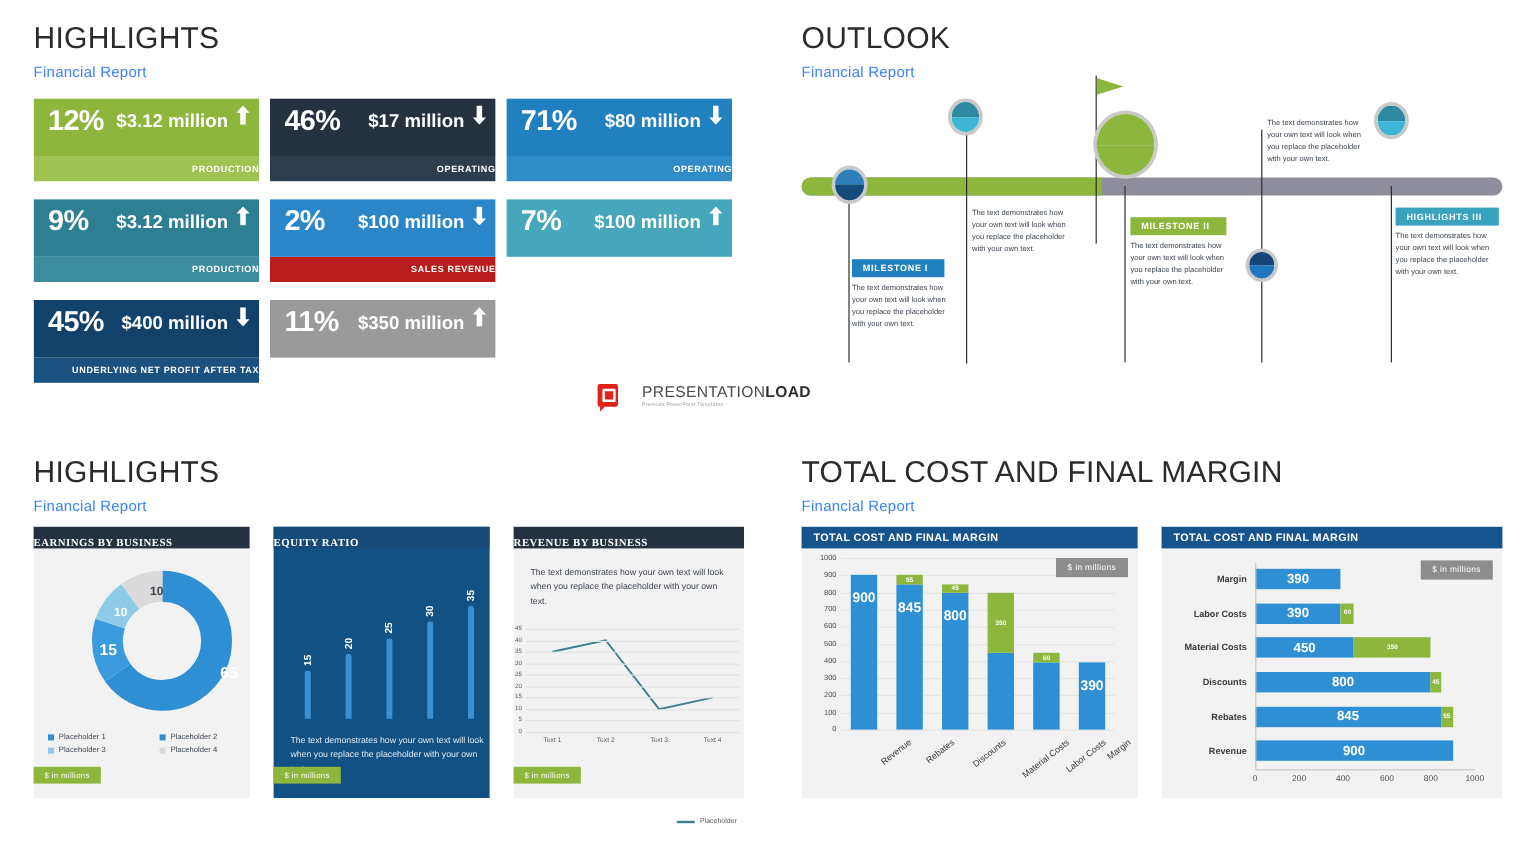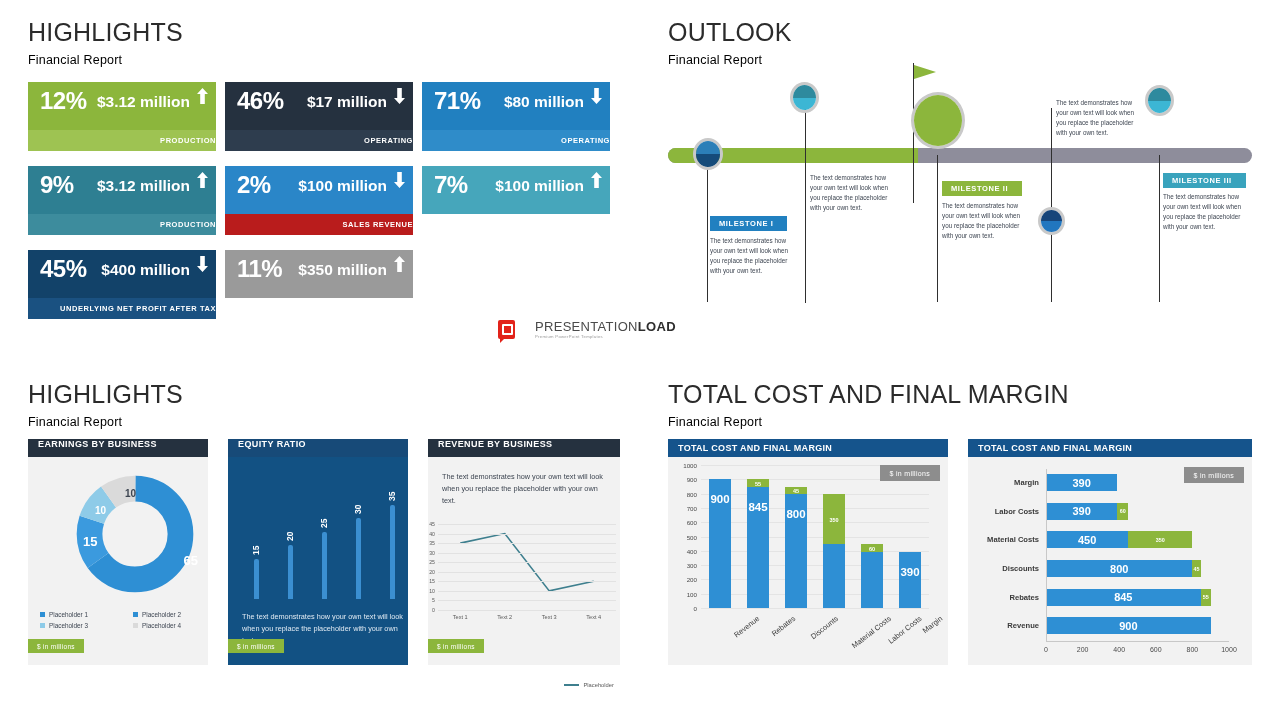--- a/index.html
+++ b/index.html
@@ -9,21 +9,21 @@
     font-family: "Liberation Sans", sans-serif;
     overflow: hidden;
     position: relative;
   }
   .quad { position: absolute; }
   .q-title {
     font-size: 25px; font-weight: 400; color: #2b2b2b;
     letter-spacing: 0.2px; line-height: 1;
   }
   .q-sub {
-    font-size: 12.5px; color: #000000; margin-top: 8px; letter-spacing: .2px;
+    font-size: 12.5px; color: #3b82f6; margin-top: 8px; letter-spacing: .2px;
   }
 
   
   .kpi-grid {
     position: absolute; left: 28px; top: 82px;
     display: grid; grid-template-columns: repeat(3, 188px);
     gap: 9px 9px;
   }
   .kpi {
     height: 75px; position: relative; overflow: hidden;
@@ -116,21 +116,21 @@
   .ms-text {
     position: absolute; font-size: 6.3px; color: #3d4551;
     line-height: 1.58; width: 82px;
   }
 
   
   .card {
     position: absolute; background: #f2f2f2;
   }
   .card-head {
-    height: 18px; display: flex; align-items: flex-start; padding-left: 10px;
+    height: 18px; display: flex; align-items: flex-end;  font-family: Liberation Serif, serif;
   }
   .card-head span {
     font-size: 9px; font-weight: 700; color: #fff; letter-spacing: .4px;
   }
   .badge-green {
     position: absolute; background: #8cb63c; height: 14px;
     display: flex; align-items: center; padding: 0 9px;
     font-size: 6.5px; color: #fff; letter-spacing: .3px;
   }
   .badge-gray {
@@ -418,21 +418,21 @@
   <div class="ms-text" style="left:142px; top:118px;">The text demonstrates how your own text will look when you replace the placeholder with your own text.</div>
 
   <div class="ms-tag" style="left:274px; top:126px; background:#8cb63c;">
     <span>MILESTONE II</span>
   </div>
   <div class="ms-text" style="left:274px; top:146px;">The text demonstrates how your own text will look when you replace the placeholder with your own text.</div>
 
   <div class="ms-text" style="left:388px; top:43px;">The text demonstrates how your own text will look when you replace the placeholder with your own text.</div>
 
   <div class="ms-tag" style="left:495px; top:118px; background:#39a3bd;">
-    <span>MILESTONE III</span>
+    <span>HIGHLIGHTS III</span>
   </div>
   <div class="ms-text" style="left:495px; top:137px;">The text demonstrates how your own text will look when you replace the placeholder with your own text.</div>
 </div>
 
 <div class="quad" style="left:28px; top:382px;">
   <div class="q-title">HIGHLIGHTS</div>
   <div class="q-sub">Financial Report</div>
 </div>
 
 <div class="card" style="left:28px; top:439px; width:180px; height:226px;">

